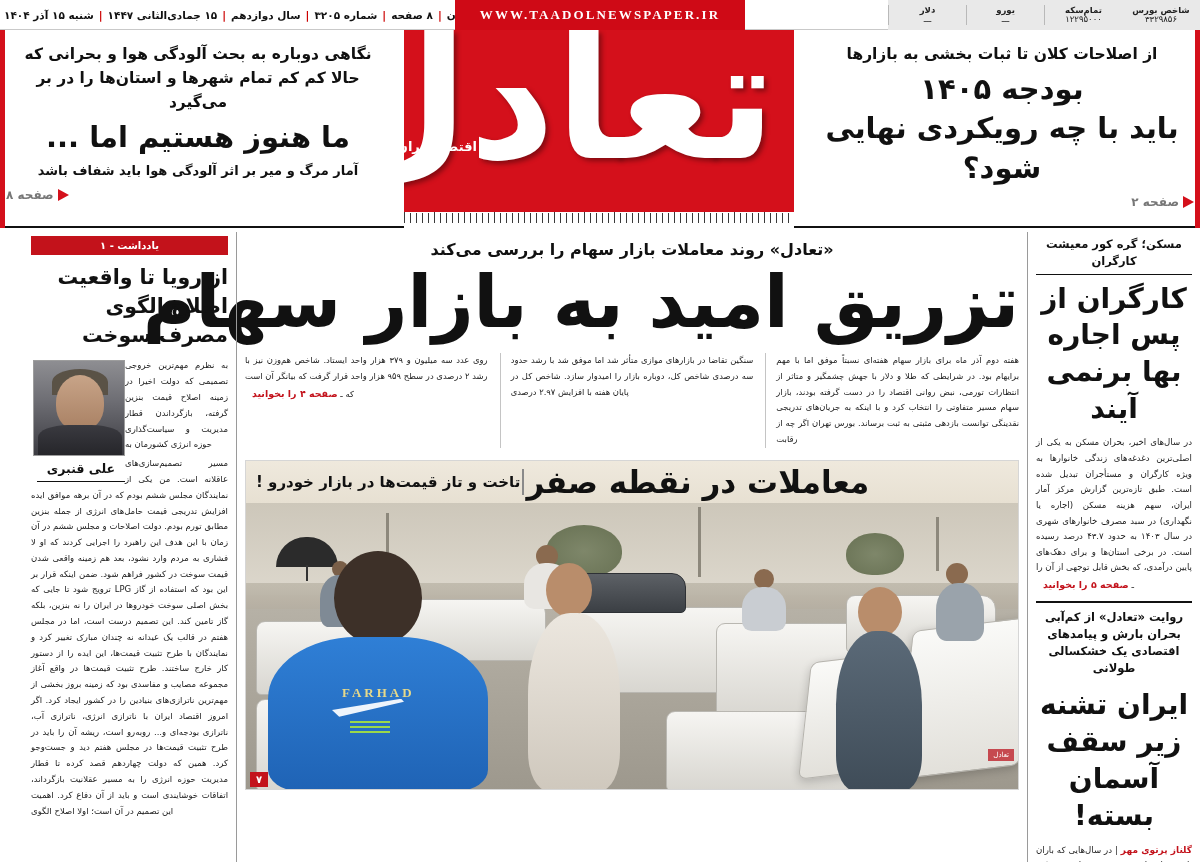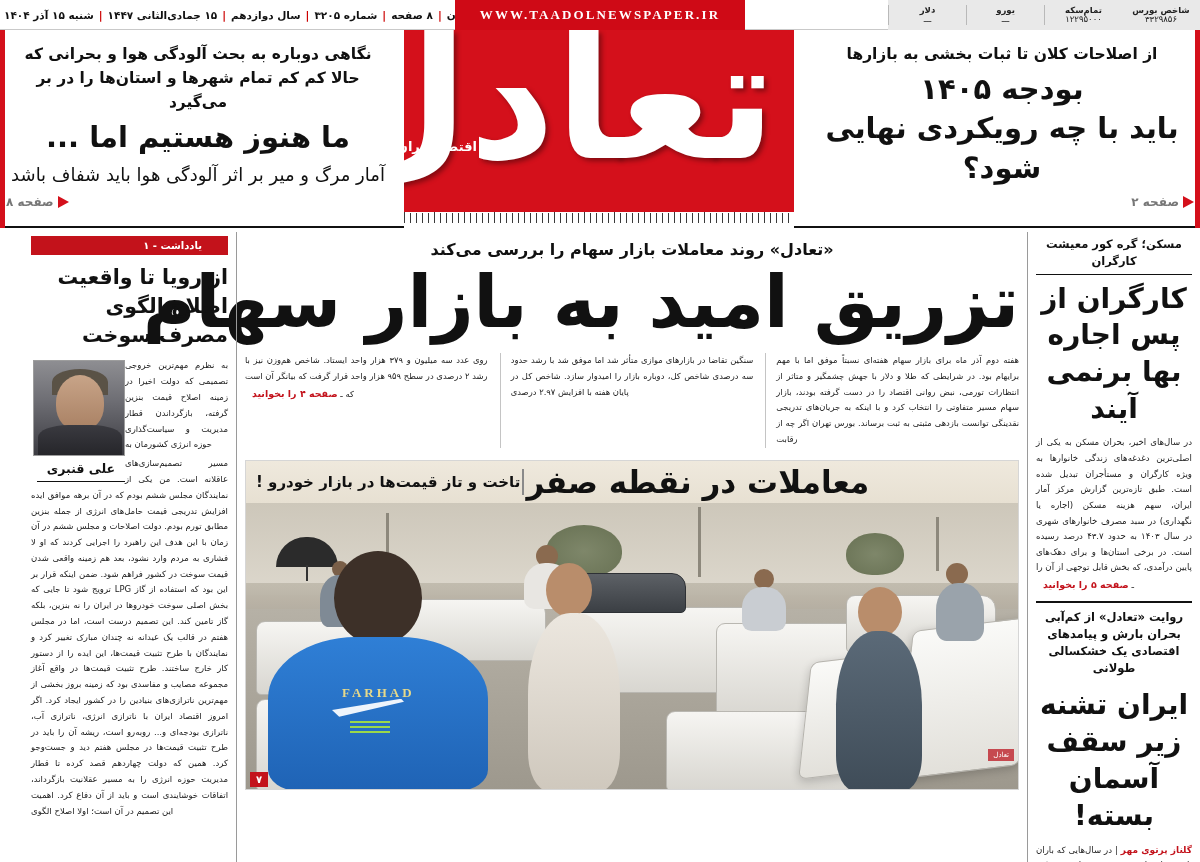--- a/index.html
+++ b/index.html
@@ -189,22 +189,22 @@
     margin-bottom: 4px;
   }
   .teaser-head {
     font-size: 29px;
     font-weight: 800;
     color: #111;
     line-height: 1.36;
     letter-spacing: -.5px;
   }
   .teaser-sub {
-    font-size: 18px;
-    font-weight: 400;
+    font-size: 13px;
+    font-weight: 700;
     color: #111;
     line-height: 1.5;
     margin-top: 4px;
   }
 
   .pagemark {
     display: inline-flex;
     flex-direction: row-reverse;
     align-items: center;
     gap: 4px;
@@ -492,21 +492,21 @@
     height: 630px;
     padding: 4px 8px 2px 8px;
     border-right: 1px solid #9a9a9a;
     direction: rtl;
   }
   .note-badge {
     background: #c3121b;
     color: #fff;
     font-size: 10px;
     font-weight: 700;
-    text-align: right;
+    text-align: center;
     padding: 4px 26px;
     margin-bottom: 8px;
   }
   .note-head {
     font-size: 20.5px;
     font-weight: 800;
     line-height: 1.42;
     color: #111;
     text-align: right;
     letter-spacing: -.4px;

